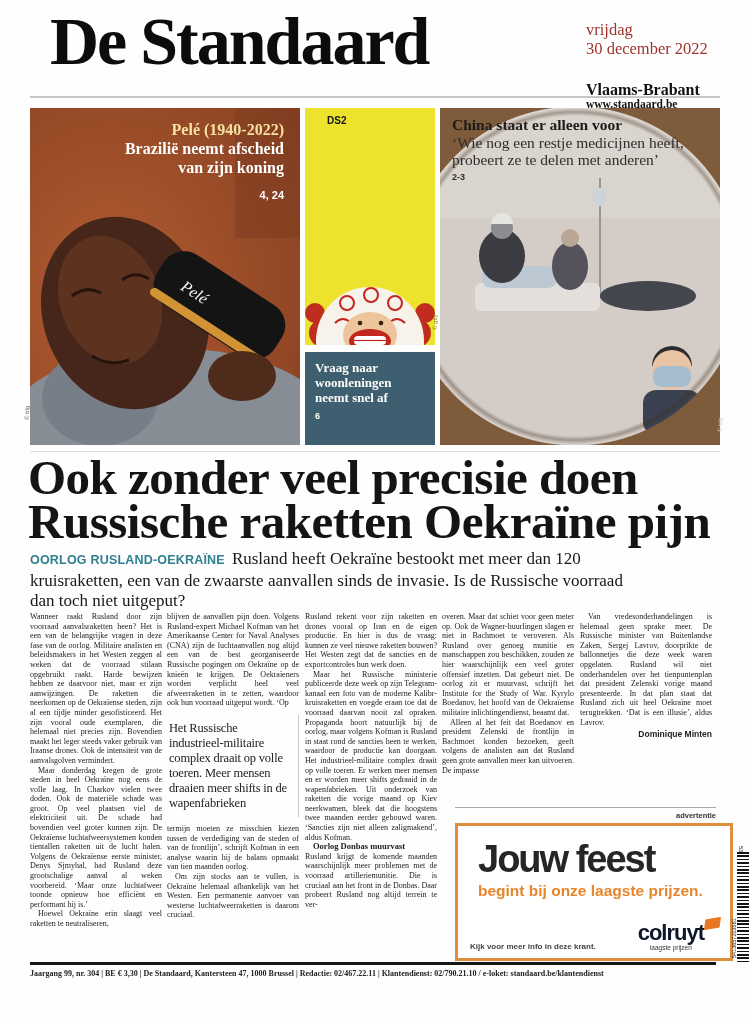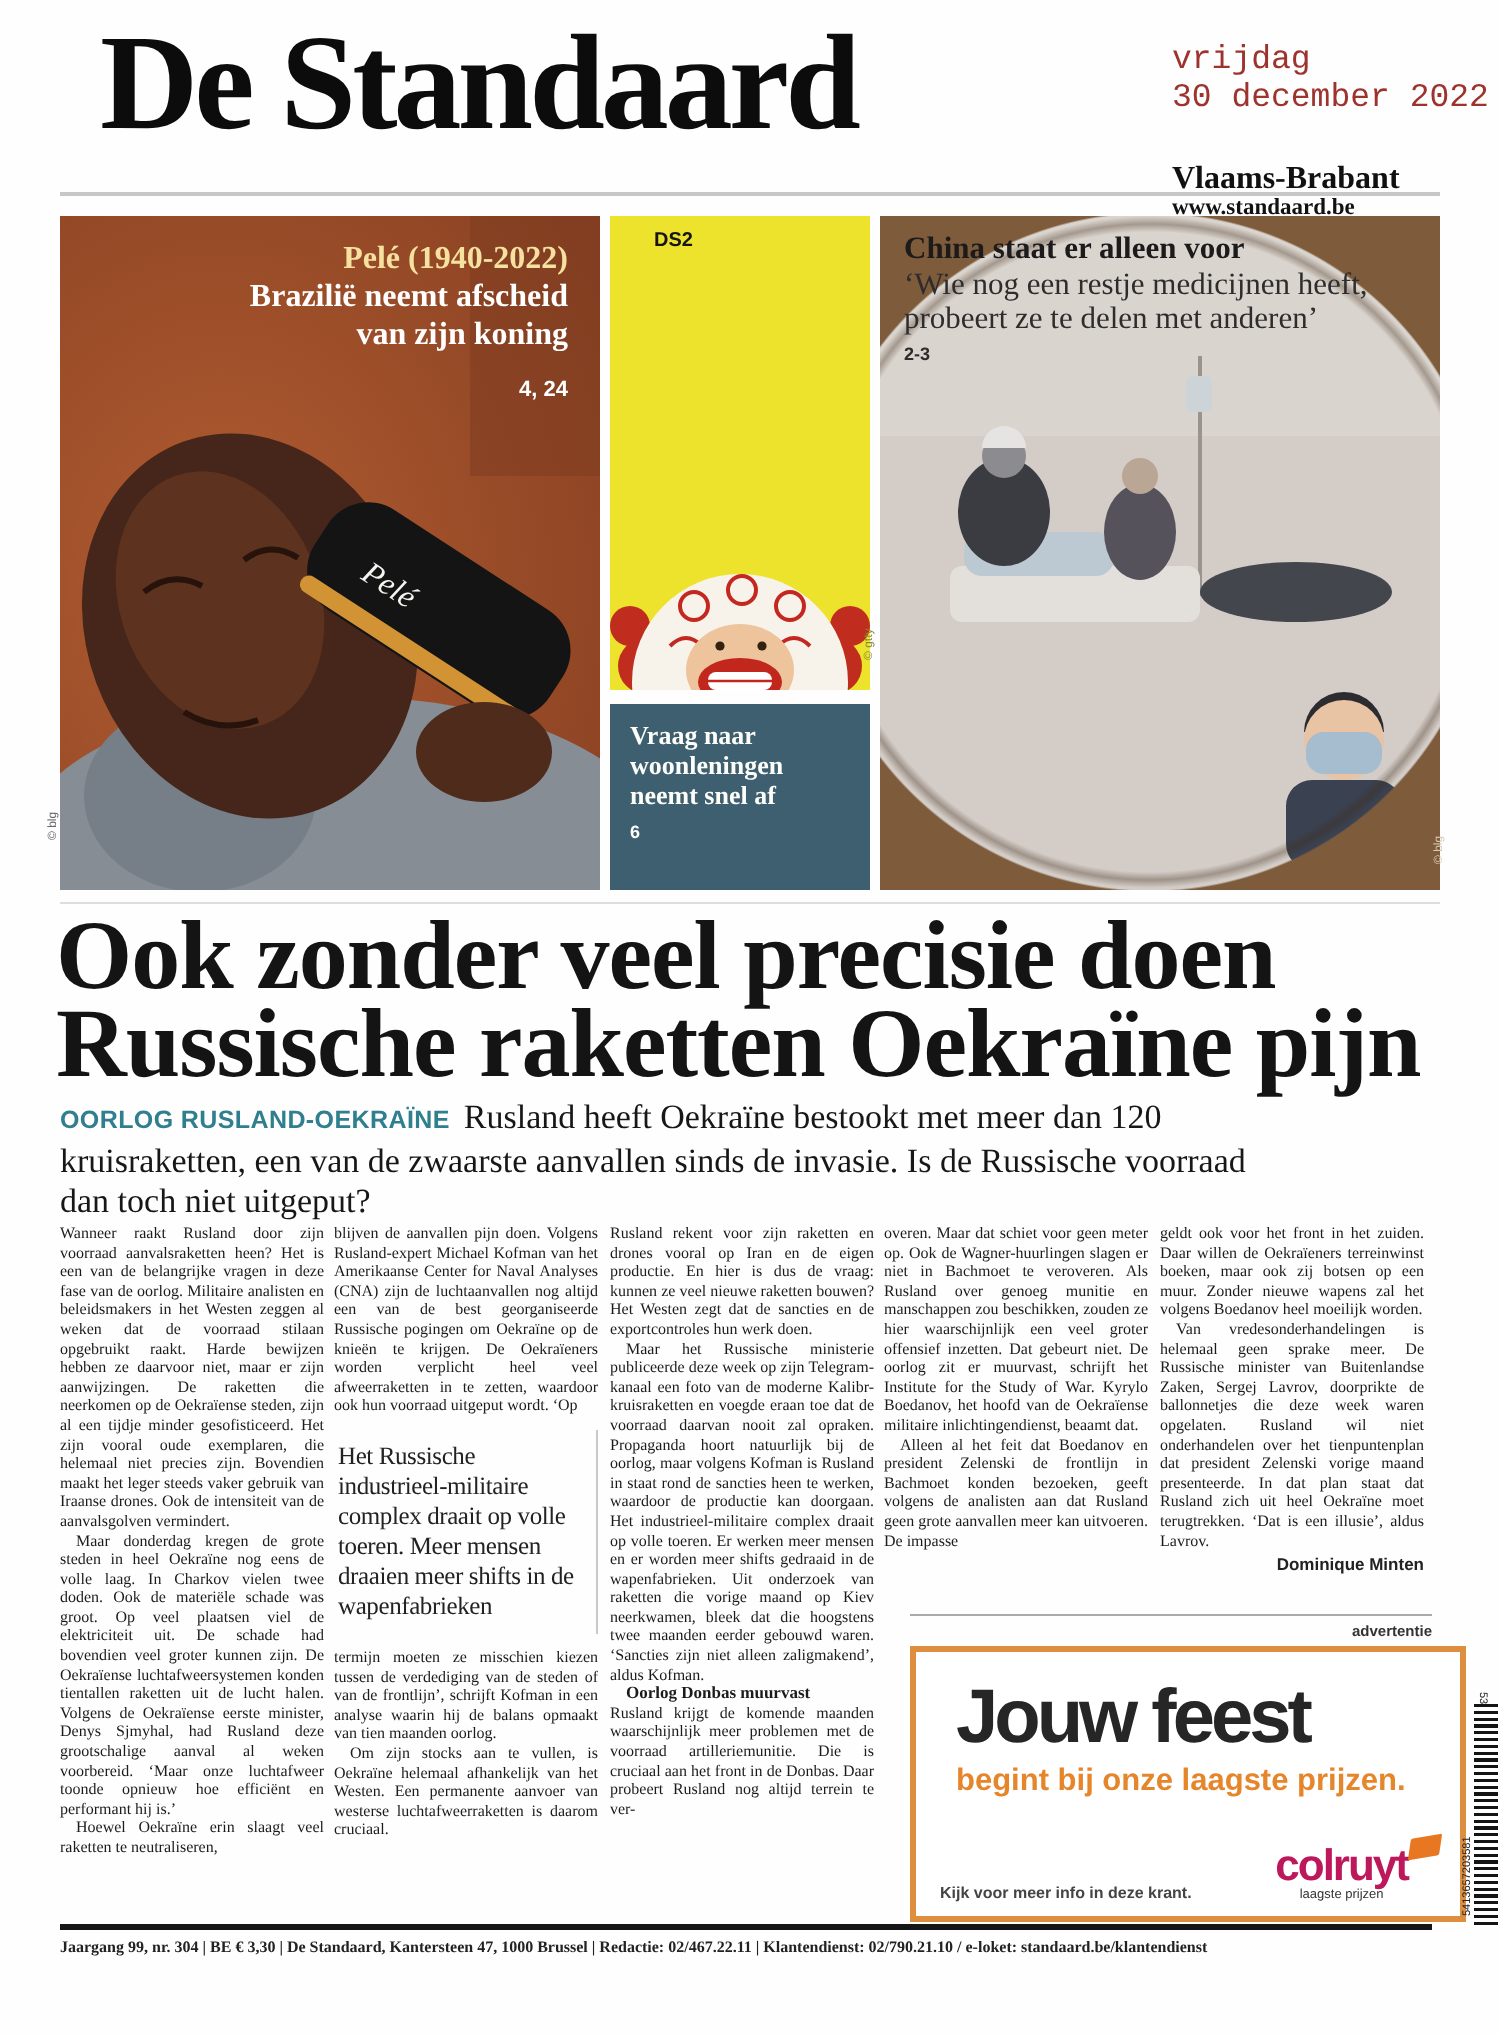--- a/index.html
+++ b/index.html
@@ -3,21 +3,21 @@
 <meta charset="utf-8">
 <style>
   html,body{margin:0;padding:0;background:#e9e9e9;}
   .page{position:relative;width:750px;height:1017px;margin:0 auto;background:#fefefe;
         font-family:"Liberation Serif",serif;color:#1a1a1a;overflow:hidden;}
 
   
   .mast-title{position:absolute;left:50px;top:2px;font-size:68px;font-weight:700;
               letter-spacing:-2px;color:#0c0c0c;white-space:nowrap;}
   .mast-meta{position:absolute;left:586px;top:20px;line-height:19px;}
-  .mast-date{color:#9d332c;font-size:16.5px;font-family:Liberation Mono, monospace;}
+  .mast-date{color:#9d332c;font-size:16.5px;}
   .mast-edition{font-size:16px;font-weight:700;margin-top:25px;line-height:14px;color:#111;}
   .mast-site{font-size:11.5px;font-weight:700;line-height:14px;color:#111;}
   .mast-rule{position:absolute;left:30px;top:96px;width:690px;height:2px;background:#c7c7c7;}
 
   
   .teaser{position:absolute;top:108px;overflow:hidden;}
   .t-pele{left:30px;width:270px;height:337px;background:#96492a;}
   .pele-text{position:absolute;top:12px;right:16px;text-align:right;width:170px;}
   .pele-kicker{color:#f6e2a0;font-weight:700;font-size:16px;line-height:19px;}
   .pele-title{color:#fff;font-weight:700;font-size:16px;line-height:19px;}
@@ -79,21 +79,21 @@
   .ad-label{position:absolute;left:596px;top:811px;width:120px;text-align:right;
             font-family:"Liberation Sans",sans-serif;font-weight:700;font-size:7.5px;color:#333;}
   .ad-box{position:absolute;left:455px;top:823px;width:272px;height:132px;background:#fff;
           border:3px solid #dd8e3f;font-family:"Liberation Sans",sans-serif;}
   .ad-h{margin:12px 0 0 20px;font-weight:700;font-size:38px;letter-spacing:-2px;color:#262626;}
   .ad-sub{margin:1px 0 0 20px;font-weight:700;font-size:15.5px;color:#e5862b;}
   .ad-bottom{position:absolute;left:12px;right:10px;bottom:7px;display:flex;
              justify-content:space-between;align-items:flex-end;}
   .ad-note{font-weight:700;font-size:8px;color:#444;}
   .colruyt{position:relative;text-align:center;padding-right:16px;}
-  .colruyt-name{font-weight:700;font-size:22px;letter-spacing:-1px;color:#be185d;line-height:22px;}
+  .colruyt-name{font-weight:700;font-size:22px;letter-spacing:-1px;color:#0f172a;line-height:22px;}
   .colruyt-flag{position:absolute;right:0;top:-4px;width:15px;height:11px;background:#e87722;
                 transform:skewX(-18deg) rotate(-10deg);border-radius:1px;}
   .colruyt-tag{font-size:6.5px;color:#333;}
 
   
   .barcode{position:absolute;left:737px;top:852px;width:12px;height:112px;
            background:repeating-linear-gradient(to bottom,#141414 0 1.6px,#fff 1.6px 3.4px);}
   .barcode-num{position:absolute;left:731px;top:958px;font-family:"Liberation Sans",sans-serif;
                font-size:5.5px;color:#222;transform:rotate(-90deg);transform-origin:left top;
                white-space:nowrap;}
@@ -232,21 +232,20 @@
     <p class="nofirst">Rusland rekent voor zijn raketten en drones vooral op Iran en de eigen productie. En hier is dus de vraag: kunnen ze veel nieuwe raketten bouwen? Het Westen zegt dat de sancties en de exportcontroles hun werk doen.</p>
     <p>Maar het Russische ministerie publiceerde deze week op zijn Telegram-kanaal een foto van de moderne Kalibr-kruisraketten en voegde eraan toe dat de voorraad daarvan nooit zal opraken. Propaganda hoort natuurlijk bij de oorlog, maar volgens Kofman is Rusland in staat rond de sancties heen te werken, waardoor de productie kan doorgaan. Het industrieel-militaire complex draait op volle toeren. Er werken meer mensen en er worden meer shifts gedraaid in de wapenfabrieken. Uit onderzoek van raketten die vorige maand op Kiev neerkwamen, bleek dat die hoogstens twee maanden eerder gebouwd waren. ‘Sancties zijn niet alleen zaligmakend’, aldus Kofman.</p>
     <p class="subhead">Oorlog Donbas muurvast</p>
     <p class="nofirst">Rusland krijgt de komende maanden waarschijnlijk meer problemen met de voorraad artilleriemunitie. Die is cruciaal aan het front in de Donbas. Daar probeert Rusland nog altijd terrein te ver-</p>
   </div>
   <div class="col c4">
     <p class="nofirst">overen. Maar dat schiet voor geen meter op. Ook de Wagner-huurlingen slagen er niet in Bachmoet te veroveren. Als Rusland over genoeg munitie en manschappen zou beschikken, zouden ze hier waarschijnlijk een veel groter offensief inzetten. Dat gebeurt niet. De oorlog zit er muurvast, schrijft het Institute for the Study of War. Kyrylo Boedanov, het hoofd van de Oekraïense militaire inlichtingendienst, beaamt dat.</p>
     <p>Alleen al het feit dat Boedanov en president Zelenski de frontlijn in Bachmoet konden bezoeken, geeft volgens de analisten aan dat Rusland geen grote aanvallen meer kan uitvoeren. De impasse</p>
   </div>
   <div class="col c5">
-    <p class="nofirst">geldt ook voor het front in het zuiden. Daar willen de Oekraïeners terreinwinst boeken, maar ook zij botsen op een muur. Zonder nieuwe wapens zal het volgens Boedanov heel moeilijk worden.</p>
     <p>Van vredesonderhandelingen is helemaal geen sprake meer. De Russische minister van Buitenlandse Zaken, Sergej Lavrov, doorprikte de ballonnetjes die deze week waren opgelaten. Rusland wil niet onderhandelen over het tienpuntenplan dat president Zelenski vorige maand presenteerde. In dat plan staat dat Rusland zich uit heel Oekraïne moet terugtrekken. ‘Dat is een illusie’, aldus Lavrov.</p>
     <div class="byline">Dominique Minten</div>
   </div>
 
   <div class="ad-rule"></div>
   <div class="ad-label">advertentie</div>
   <div class="ad-box">
     <div class="ad-h">Jouw feest</div>
     <div class="ad-sub">begint bij onze laagste prijzen.</div>
     <div class="ad-bottom">

